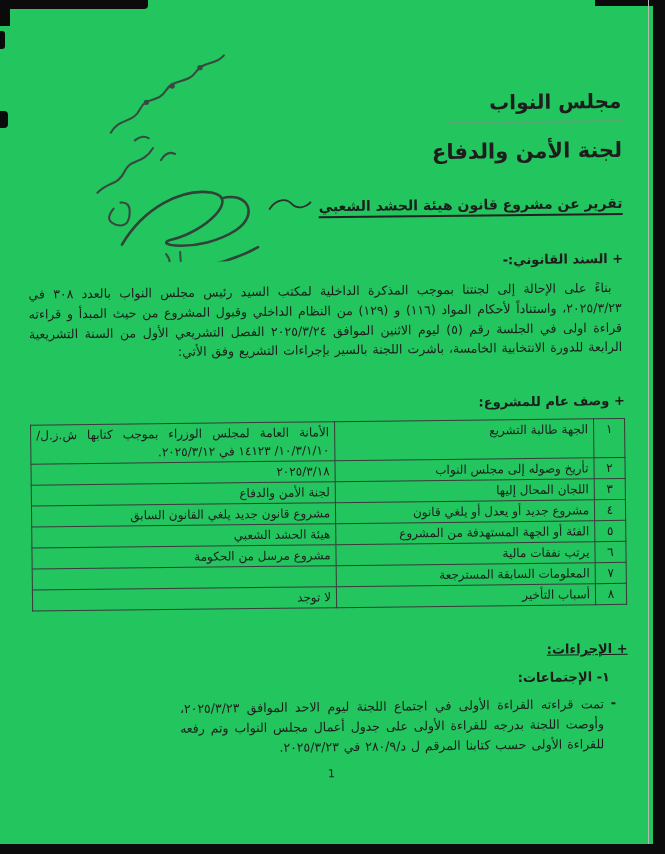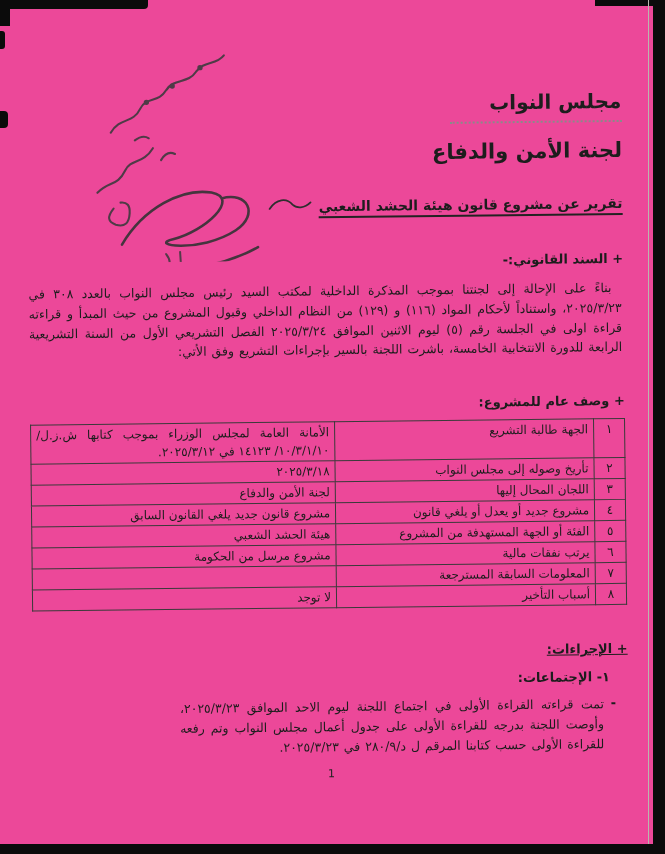--- a/index.html
+++ b/index.html
@@ -2,21 +2,21 @@
 <html lang="ar"><head>
 <meta charset="utf-8">
 <style>
   html,body{margin:0;padding:0;}
   body{
     width:665px;height:854px;overflow:hidden;position:relative;
     background:#f7f6f3;
     font-family:"DejaVu Sans",sans-serif;
     color:#1d1d1d;
   }
-  .page{position:absolute;inset:0;background:#ec4899;}
+  .page{position:absolute;inset:0;background:#22c55e;}
   
   .art{position:absolute;background:#0b0b0b;}
   .art-top-left{left:0;top:0;width:148px;height:9px;border-radius:0 0 4px 0;}
   .art-top-left2{left:0;top:0;width:10px;height:26px;}
   .art-right-bar{right:0;top:0;width:12px;height:845px;}
   .art-top-right{right:0;top:0;width:70px;height:6px;}
   .art-bottom-bar{left:0;bottom:0;width:665px;height:10px;}
   .art-left-nub1{left:0;top:31px;width:5px;height:18px;border-radius:0 3px 3px 0;}
   .art-left-nub2{left:0;top:111px;width:8px;height:17px;border-radius:0 4px 4px 0;}
   .page-edge-line{position:absolute;top:0;bottom:10px;right:16px;width:1px;background:#b9b6ae;}

